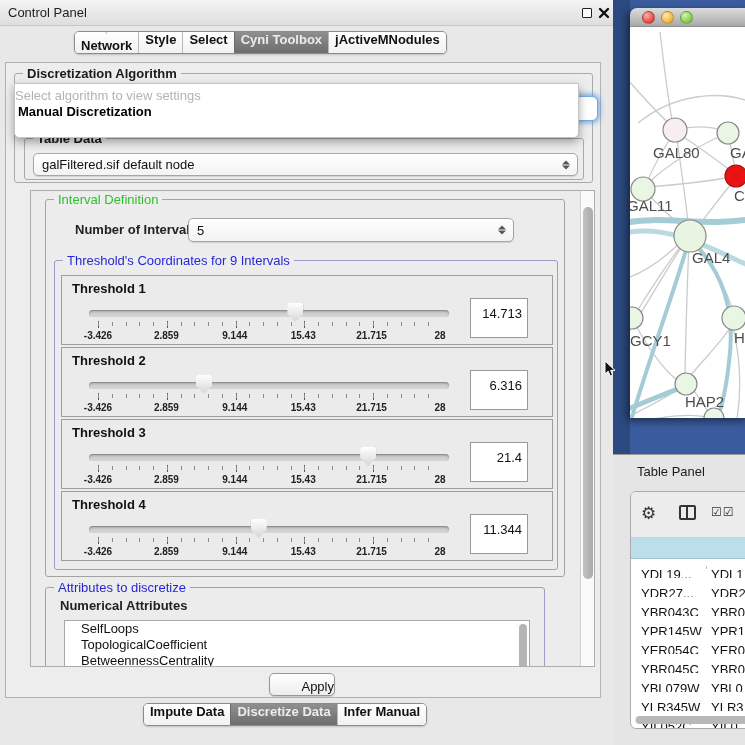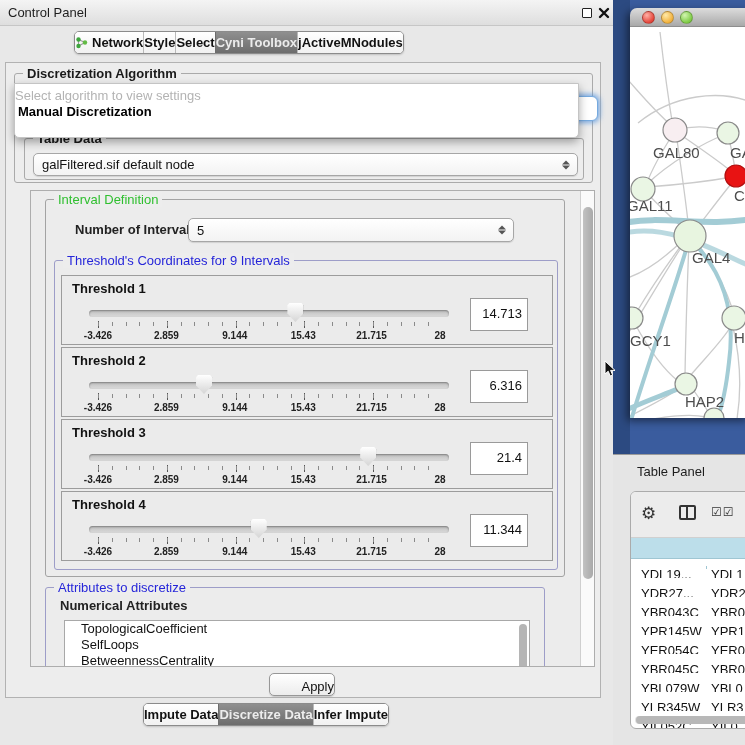--- a/index.html
+++ b/index.html
@@ -12,21 +12,21 @@
   .abs{position:absolute;}
 
   
   .cp{left:0;top:0;width:613px;height:745px;background:#e8e8e8;}
   .cp-titlebar{left:0;top:0;width:613px;height:26px;background:linear-gradient(#f4f4f4,#dedede);border-bottom:1px solid #c6c6c6;}
   .cp-title{position:absolute;left:8px;top:5px;font-size:13px;color:#1d1d1d;}
   .float-icon{position:absolute;left:582px;top:8px;width:10px;height:10px;border:1.6px solid #222;border-radius:1px;background:#fff;}
   .close-icon{position:absolute;left:598px;top:7px;width:12px;height:12px;}
 
   .seg{display:flex;border:1px solid #8b8b8b;border-radius:5px;overflow:hidden;background:#fdfdfd;box-shadow:0 1px 2px rgba(0,0,0,.18);height:23px;}
-  .seg-item{display:flex;align-items:center;gap:4px;padding:0 0;font-size:13px;font-weight:bold;color:#111;border-left:1px solid #b9b9b9;background:linear-gradient(#ffffff,#f1f1f1);white-space:nowrap;cursor:default;}
+  .seg-item{display:flex;align-items:center;gap:4px;padding:0 6px;font-size:13px;font-weight:bold;color:#111;border-left:1px solid #b9b9b9;background:linear-gradient(#ffffff,#f1f1f1);white-space:nowrap;cursor:default;flex-direction:column;}
   .seg-item:first-child{border-left:none;}
   .seg-item.sel{background:linear-gradient(#8f8f8f,#6d6d6d);color:#ececec;border-left-color:#6d6d6d;}
   .top-tabs{left:74px;top:31px;}
   .bottom-tabs{left:143px;top:703px;}
 
   .cp-content{left:5px;top:62px;width:596px;height:636px;border:1px solid #b2b2b2;background:#ededed;}
 
   .groupbox{position:absolute;border:1px solid #aaa;border-radius:3px;}
   .group-title{position:absolute;top:-8px;left:8px;background:#ededed;padding:0 4px;font-size:13px;white-space:nowrap;}
   .t-black{font-weight:bold;color:#1a1a1a;}
@@ -56,21 +56,21 @@
   .thr-title{position:absolute;left:10px;top:5px;font-weight:bold;font-size:13px;color:#111;}
   .slider{position:absolute;left:27px;top:30px;width:360px;height:34px;}
   .sl-track{position:absolute;left:0;right:0;top:4px;height:7px;border-radius:4px;background:linear-gradient(#bfbfbf,#dadada);box-shadow:inset 0 1px 2px rgba(0,0,0,.35);}
   .sl-rail{position:absolute;left:9px;right:9px;top:0;height:0;}
   .sl-thumb{position:absolute;top:-3px;width:16px;height:19px;transform:translateX(-50%);background:linear-gradient(#ffffff,#d5d5d5);clip-path:polygon(12% 0,88% 0,100% 12%,100% 55%,50% 100%,0 55%,0 12%);filter:drop-shadow(0 0 1px #777);}
   .ticks{position:absolute;left:9px;right:8px;top:15px;height:8px;}
   .ticks .minor{position:absolute;left:0;right:-1px;top:1px;height:4px;background:repeating-linear-gradient(90deg,#8a8a8a 0 1px,transparent 1px 4%);}
   .ticks .major{position:absolute;left:0;right:-1px;top:0;height:7px;background:repeating-linear-gradient(90deg,#555 0 1px,transparent 1px 20%);}
   .tick-labels{position:absolute;left:9px;right:9px;top:24px;height:12px;}
   .tick-label{position:absolute;transform:translateX(-50%);font-size:10px;font-weight:bold;color:#222;white-space:nowrap;}
-  .val-box{position:absolute;left:408px;top:22px;width:58px;height:33px;background:#fff;border:1px solid #9a9a9a;font-size:13px;color:#111;text-align:right;padding:7px 5px 0 0;}
+  .val-box{position:absolute;left:408px;top:22px;width:58px;height:40px;background:#fff;border:1px solid #9a9a9a;font-size:13px;color:#111;text-align:right;padding:7px 5px 0 0;}
 
   
   .listbox{position:absolute;left:18px;top:32px;width:466px;height:70px;background:#fff;border:1px solid #a8a8a8;overflow:hidden;}
   .list-item{height:16px;line-height:16px;padding-left:16px;font-size:13px;color:#111;white-space:nowrap;}
   .listbox .thumb{position:absolute;right:2px;top:3px;width:8px;height:46px;background:#b5b5b5;border-radius:4px;}
 
   .apply-btn{position:absolute;left:263px;top:610px;width:66px;height:23px;background:linear-gradient(#ffffff,#ececec);border:1px solid #979797;border-radius:5px;font-size:13px;color:#111;text-align:right;padding-top:3px;box-shadow:0 1px 1px rgba(0,0,0,.15);}
 
   
   .desktop{left:613px;top:0;width:132px;height:454px;background:var(--desktop-blue);}
@@ -274,22 +274,22 @@
             </div>
             <div class="val-box">11.344</div>
           </div>
         </div>
       </div>
 
       <div class="groupbox" style="left:14px;top:396px;width:500px;height:108px;border-color:#9d9dc8;">
         <span class="group-title t-blue">Attributes to discretize</span>
         <span style="position:absolute;left:14px;top:10px;font-weight:bold;">Numerical Attributes</span>
         <div class="listbox">
+          <div class="list-item">SelfLoops</div>
           <div class="list-item">TopologicalCoefficient</div>
-          <div class="list-item">SelfLoops</div>
           <div class="list-item">BetweennessCentrality</div>
           <div class="thumb"></div>
         </div>
       </div>
 
       <div class="vscroll">
           <div class="thumb"></div>
         </div>
     </div>
 
@@ -297,21 +297,21 @@
   </div>
 
   <div class="abs bottom-tabs seg">
     <div class="seg-item">
         <span>Impute Data</span>
       </div>
     <div class="seg-item sel">
         <span>Discretize Data</span>
       </div>
     <div class="seg-item">
-        <span>Infer Impute</span>
+        <span>Infer Manual</span>
       </div>
   </div>
 </div>
 
 <svg class="abs cursor" viewBox="0 0 14 18">
     <polygon points="1,0 1,13 4.2,10.2 6.2,15 8.6,14 6.6,9.4 11,9.4" fill="#111" stroke="#fff" stroke-width="1"></polygon>
   </svg>
 
 <div class="abs desktop"></div>
 <div class="abs desktop-strip"></div>

